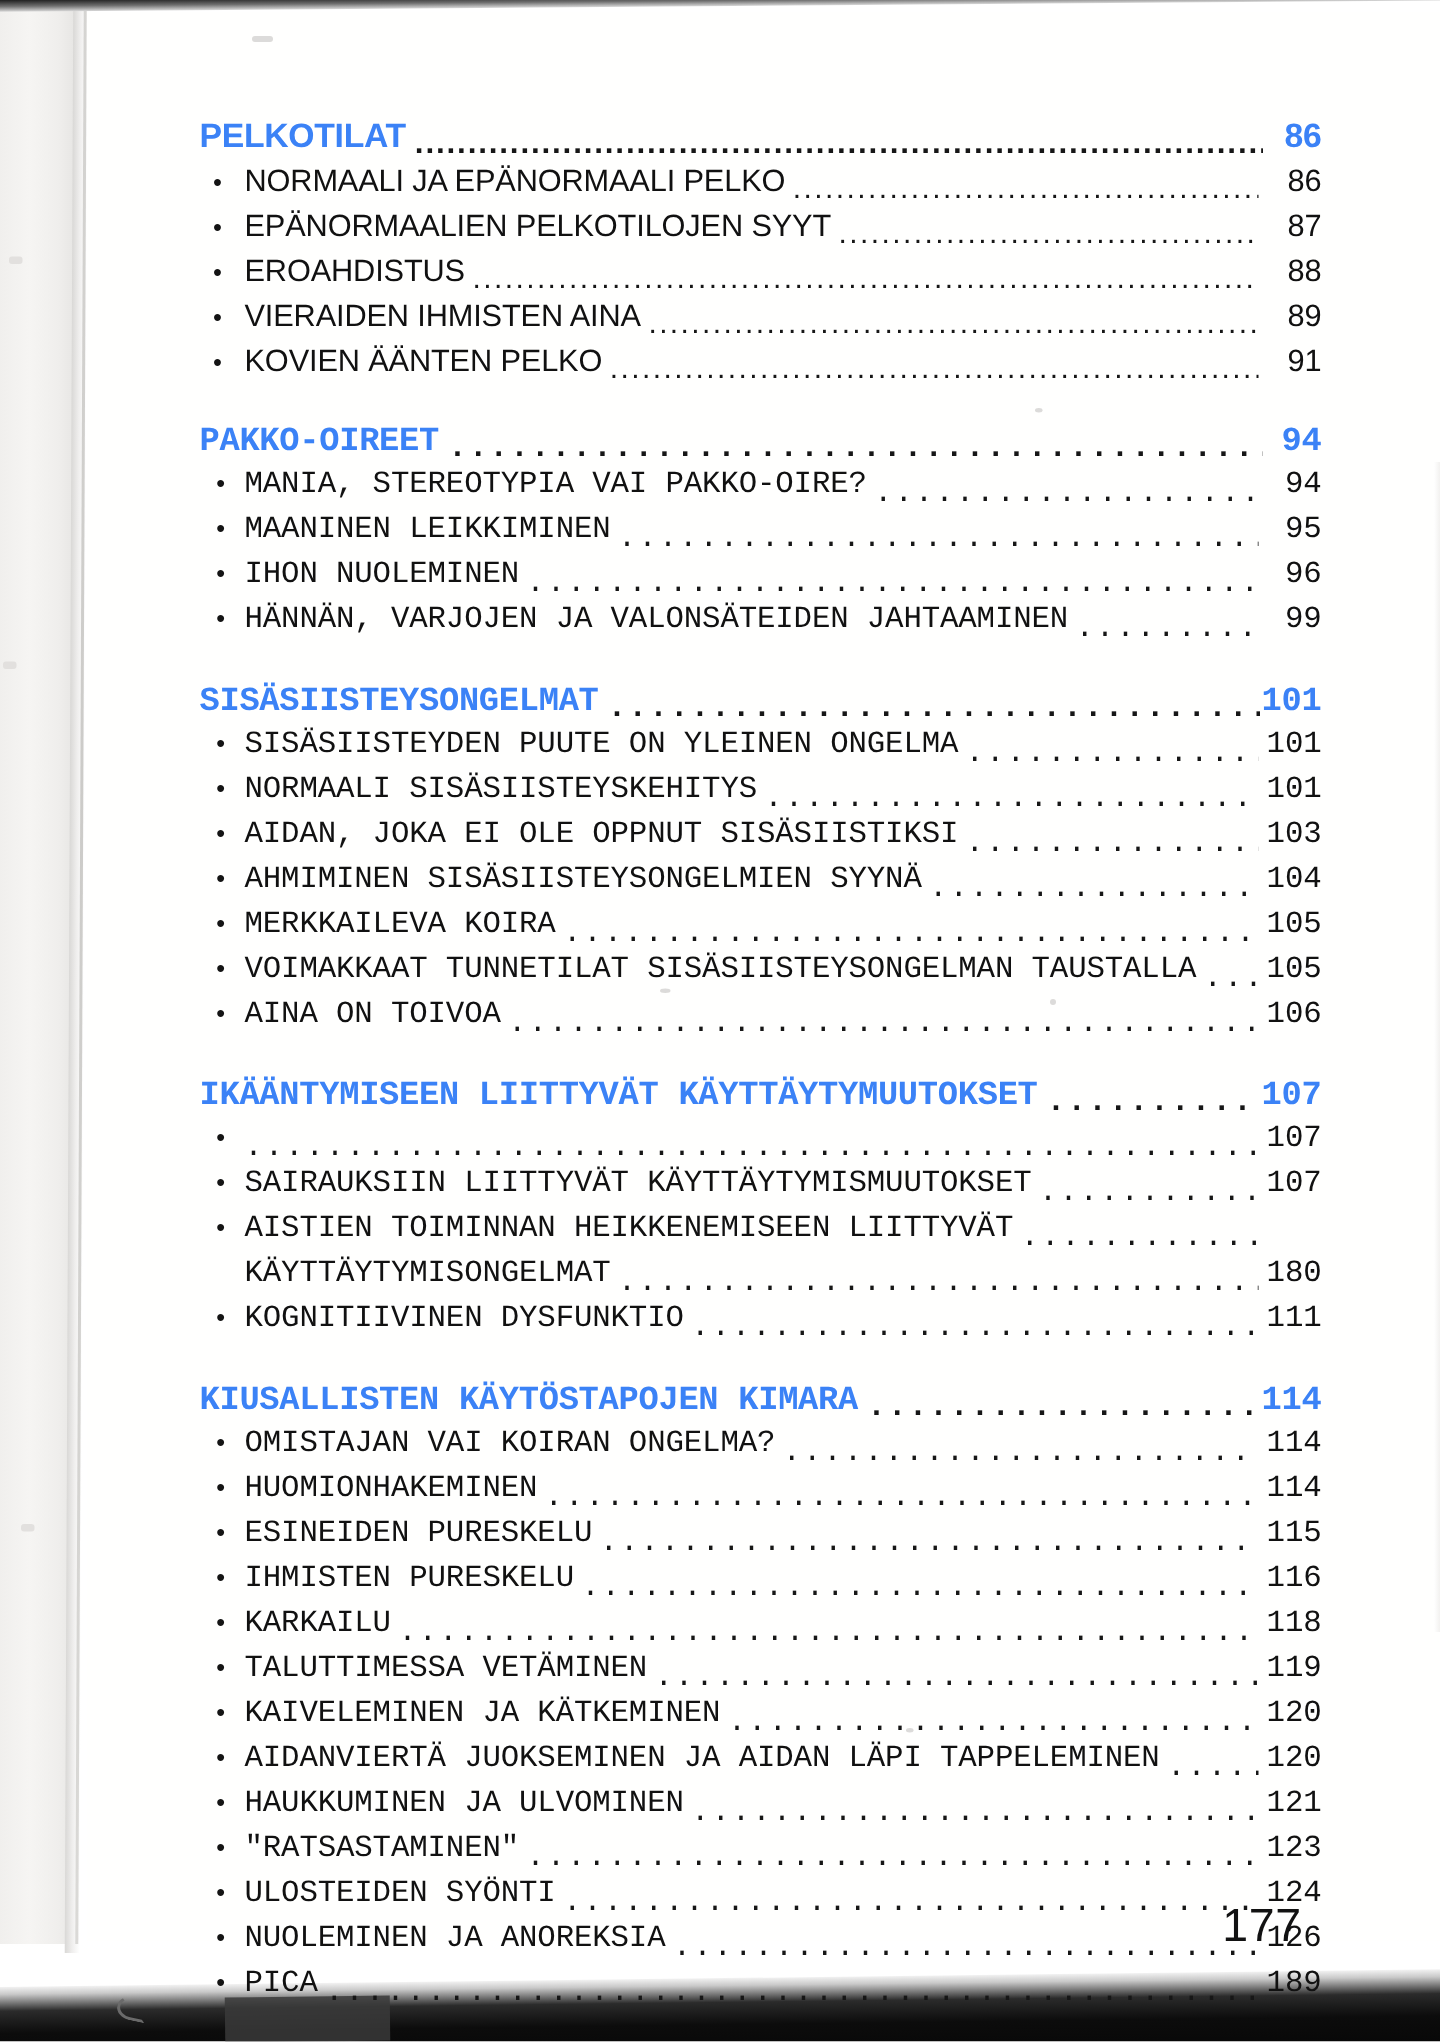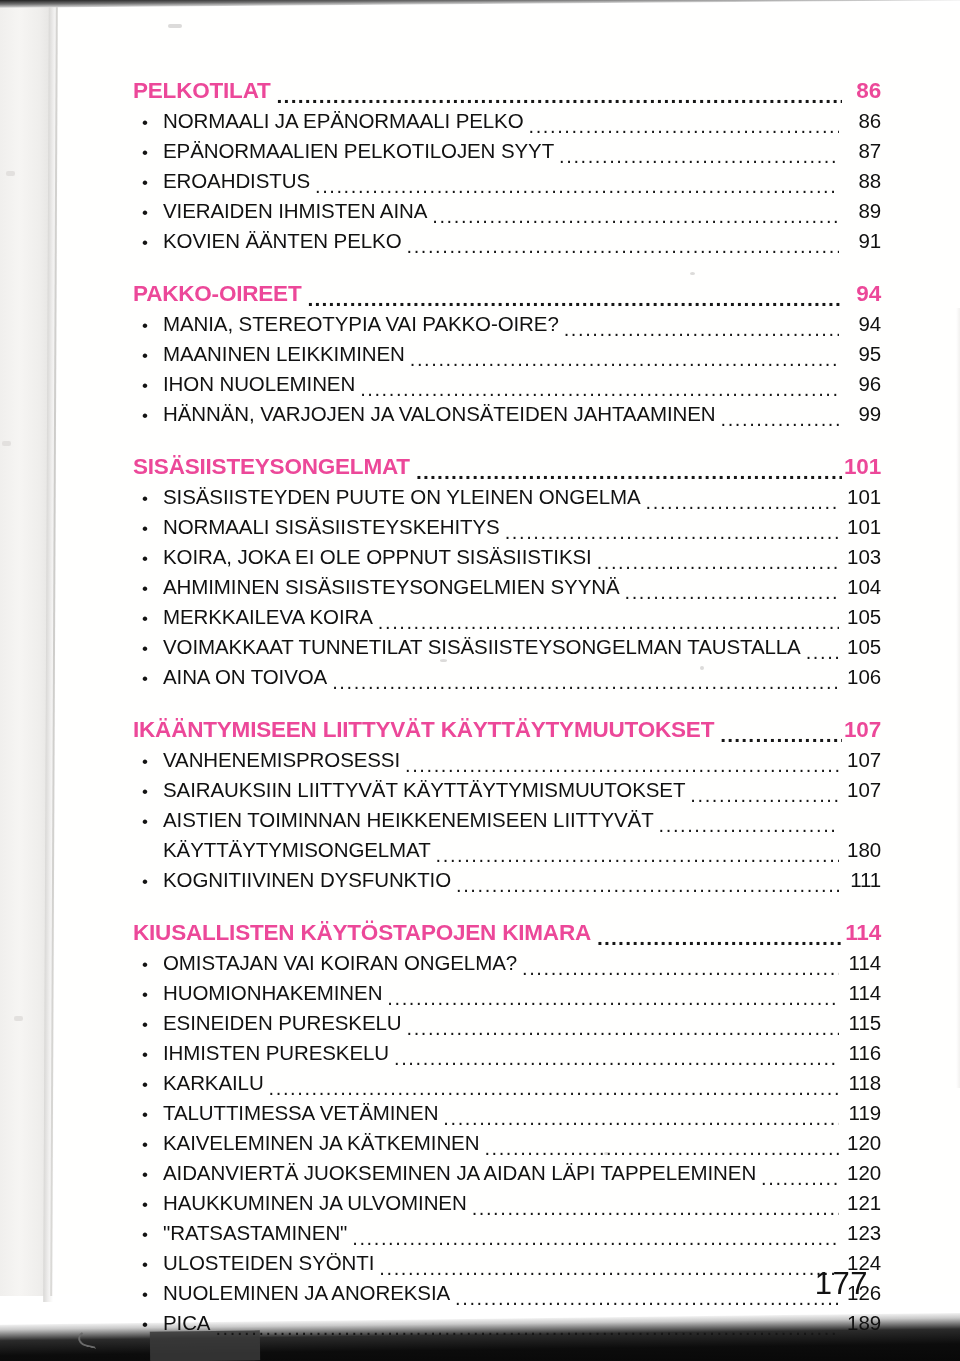--- a/index.html
+++ b/index.html
@@ -124,34 +124,34 @@
 
   
   .toc {
     position: absolute;
     left: 133px;
     top: 78px;
     width: 748px;
   }
 
   .section { margin: 0; }
-  .section + .section { margin-top: 22px; }
+  .section + .section { margin-top: 22px; font-family: Liberation Mono, monospace; }
 
   .heading-row,
   .item-row {
     display: flex;
     align-items: baseline;
     white-space: nowrap;
   }
 
   .heading-row {
     font-weight: bold;
     font-size: 22.5px;
     letter-spacing: -0.2px;
-    color: #ec4899;
+    color: #3b82f6;
     height: 31px;
   }
   .heading-row .label { padding-right: 6px; }
   .heading-row .pagenum {
     font-weight: bold;
     font-size: 22.5px;
     min-width: 38px;
     text-align: right;
     padding-left: 1px;
   }
@@ -328,21 +328,21 @@
           <span class="pagenum">101</span>
         </div>
         <div class="item-row">
           <span class="bullet">•</span>
           <span class="label">NORMAALI SISÄSIISTEYSKEHITYS</span>
           <span class="leader"></span>
           <span class="pagenum">101</span>
         </div>
         <div class="item-row">
           <span class="bullet">•</span>
-          <span class="label">KOIRA, JOKA EI OLE OPPNUT SISÄSIISTIKSI</span>
+          <span class="label">AIDAN, JOKA EI OLE OPPNUT SISÄSIISTIKSI</span>
           <span class="leader"></span>
           <span class="pagenum">103</span>
         </div>
         <div class="item-row">
           <span class="bullet">•</span>
           <span class="label">AHMIMINEN SISÄSIISTEYSONGELMIEN SYYNÄ</span>
           <span class="leader"></span>
           <span class="pagenum">104</span>
         </div>
         <div class="item-row">
@@ -365,21 +365,20 @@
         </div>
       </div>
       <div class="section">
         <div class="heading-row">
           <span class="label">IKÄÄNTYMISEEN LIITTYVÄT KÄYTTÄYTYMUUTOKSET</span>
           <span class="leader"></span>
           <span class="pagenum">107</span>
         </div>
         <div class="item-row">
           <span class="bullet">•</span>
-          <span class="label">VANHENEMISPROSESSI</span>
           <span class="leader"></span>
           <span class="pagenum">107</span>
         </div>
         <div class="item-row">
           <span class="bullet">•</span>
           <span class="label">SAIRAUKSIIN LIITTYVÄT KÄYTTÄYTYMISMUUTOKSET</span>
           <span class="leader"></span>
           <span class="pagenum">107</span>
         </div>
         <div class="item-row ">

